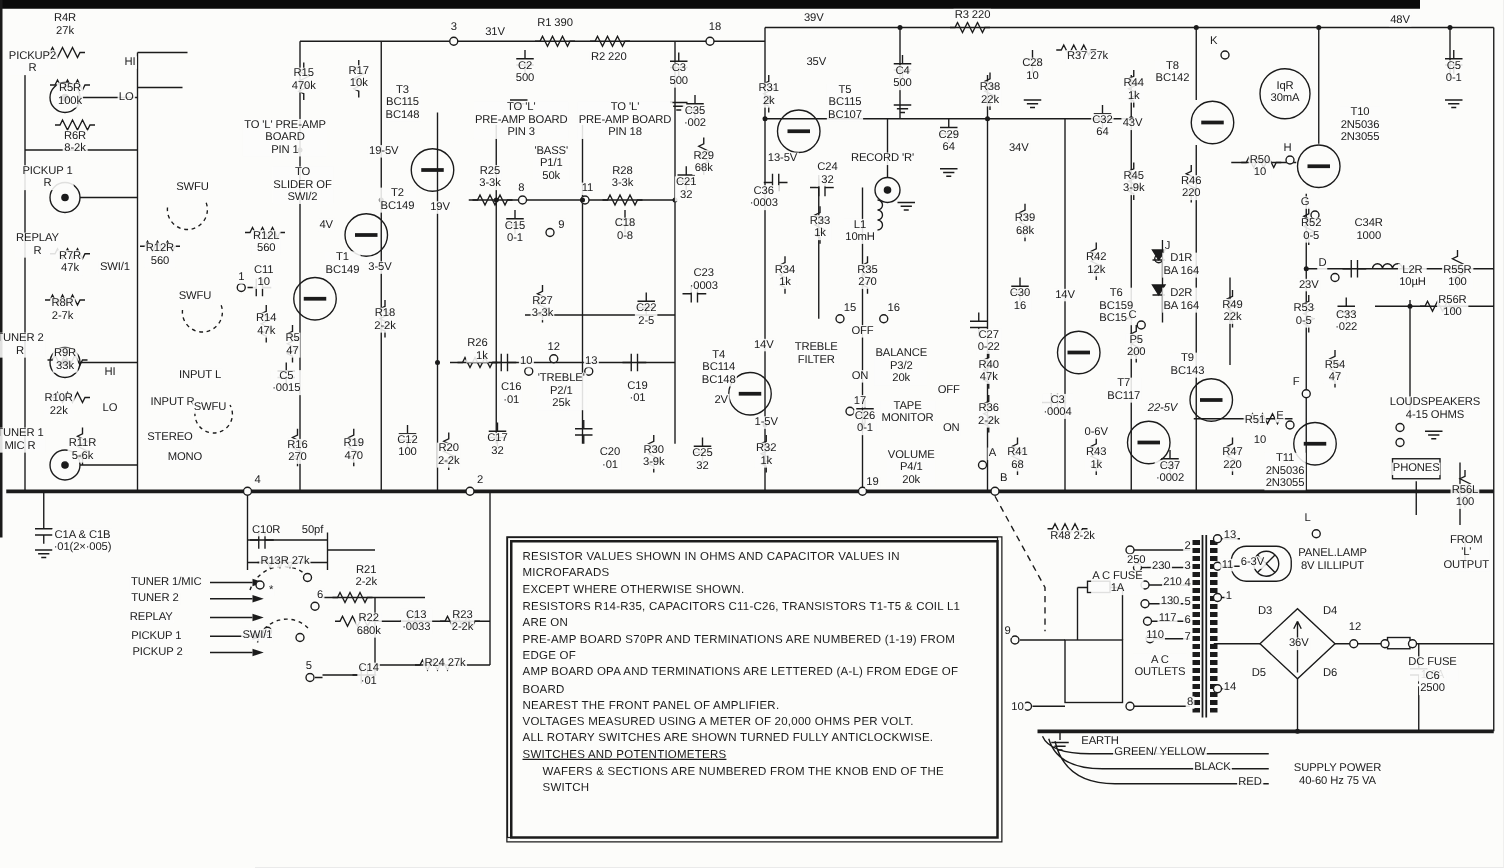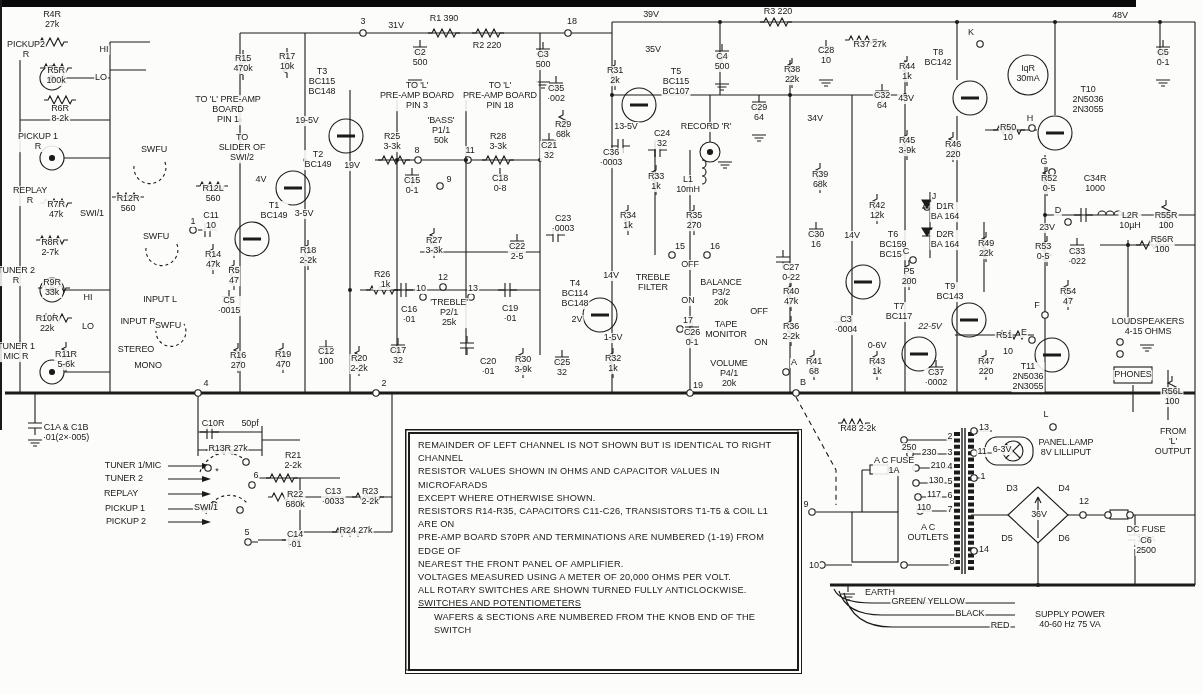--- a/index.html
+++ b/index.html
@@ -326,25 +326,25 @@
       <use href="#gnd" transform="translate(759,135)"></use>
         <use href="#gnd" transform="translate(1163,80)"></use>
       <use href="#gnd" transform="translate(1147,345)"></use>
         <use href="#gnd" transform="translate(35,440)"></use>
       <use href="#gnd" transform="translate(848,594)"></use>
         <use href="#gnd" transform="translate(725,162)"></use>
     </g>
   </svg>
 
   <div class="notes">
-      <div class="">REMAINDER OF LEFT CHANNEL IS NOT SHOWN BUT IS IDENTICAL TO RIGHT CHANNEL</div>
       <div class="">RESISTOR VALUES SHOWN IN OHMS AND CAPACITOR VALUES IN MICROFARADS</div>
       <div class="">EXCEPT WHERE OTHERWISE SHOWN.</div>
       <div class="">RESISTORS R14-R35, CAPACITORS C11-C26, TRANSISTORS T1-T5 &amp; COIL L1 ARE ON</div>
       <div class="">PRE-AMP BOARD S70PR AND TERMINATIONS ARE NUMBERED (1-19) FROM EDGE OF</div>
+      <div class="">AMP BOARD OPA AND TERMINATIONS ARE LETTERED (A-L) FROM EDGE OF BOARD</div>
       <div class="">NEAREST THE FRONT PANEL OF AMPLIFIER.</div>
       <div class="">VOLTAGES MEASURED USING A METER OF 20,000 OHMS PER VOLT.</div>
       <div class="">ALL ROTARY SWITCHES ARE SHOWN TURNED FULLY ANTICLOCKWISE.</div>
       <div class="u ">SWITCHES AND POTENTIOMETERS</div>
       <div class="ind">WAFERS &amp; SECTIONS ARE NUMBERED FROM THE KNOB END OF THE SWITCH</div>
     </div>
 <div class="lbl" style="left: 52px; top: 20px;">R4R
 27k</div>
     <div class="lbl" style="left: 26px; top: 50px;">PICKUP2
 R</div>

